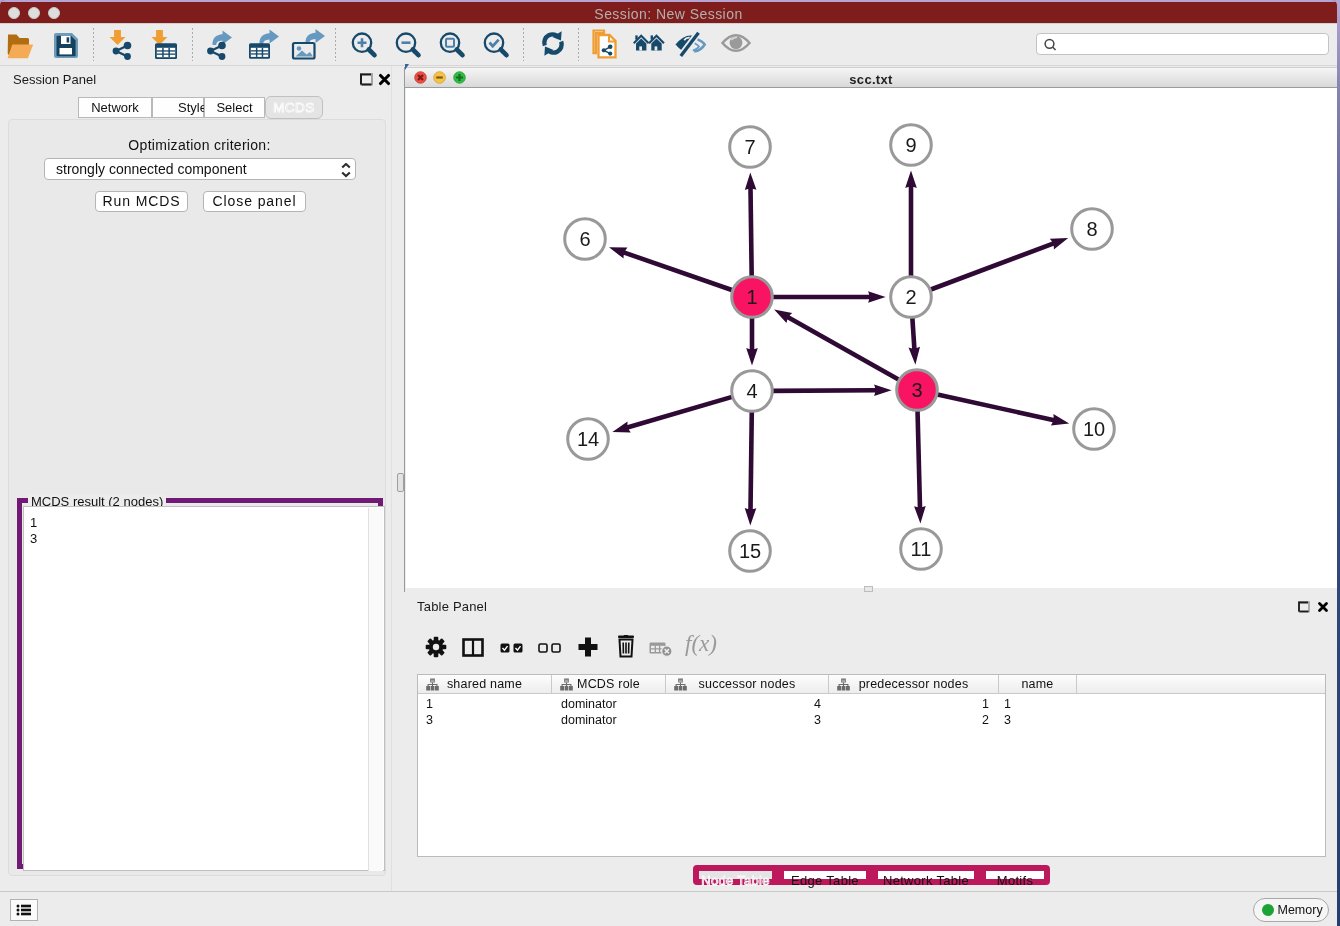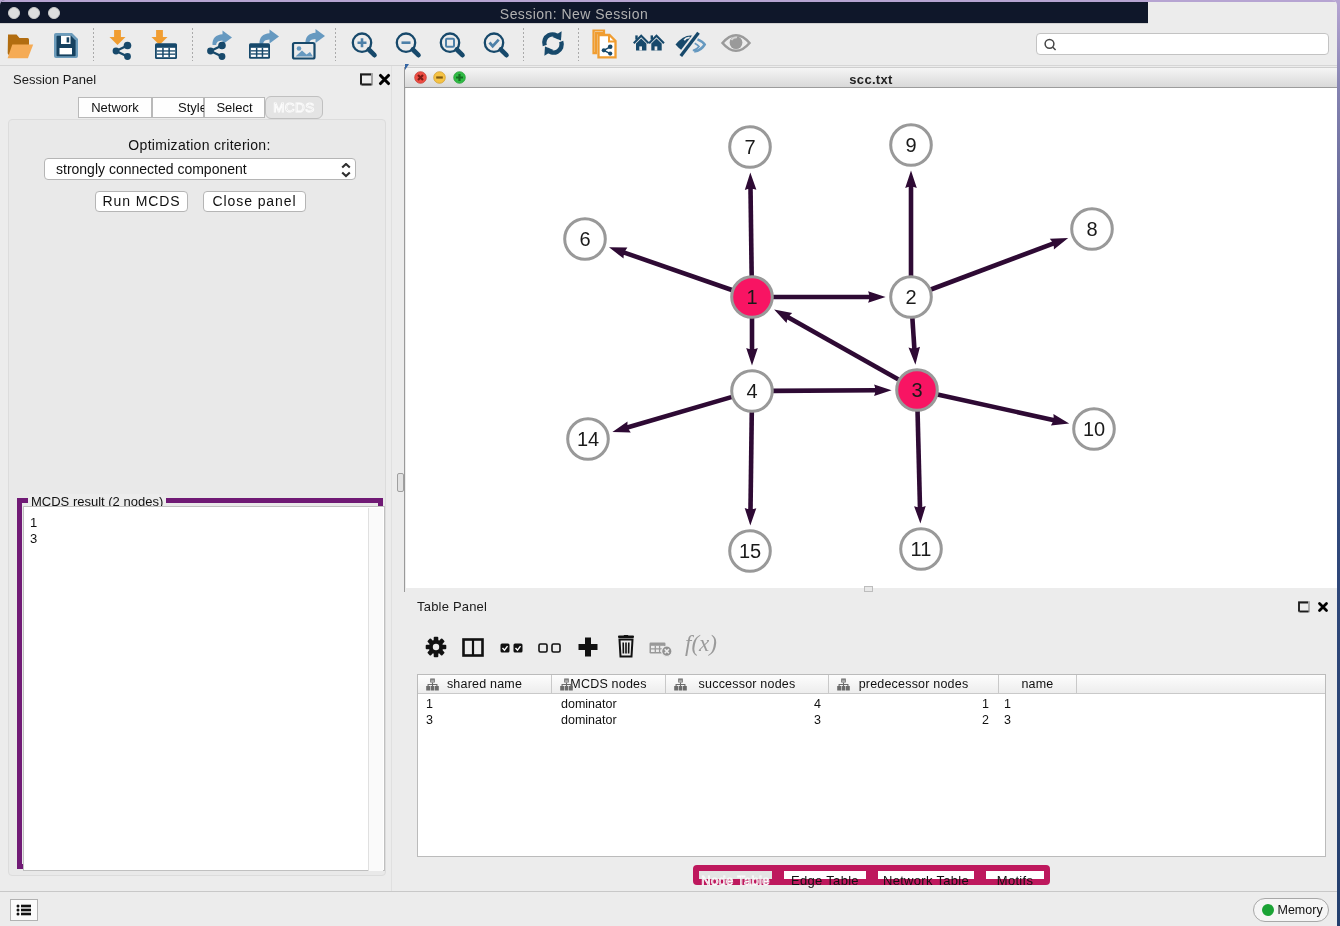--- a/index.html
+++ b/index.html
@@ -1,19 +1,19 @@
 <!DOCTYPE html>
 <html><head>
 <meta charset="utf-8">
 <style>
 * { margin:0; padding:0; box-sizing:border-box; }
 html,body { width:1340px; height:926px; overflow:hidden; }
 body { background:linear-gradient(180deg, #b7a5d3 0px, #8583b1 90px, #4b5386 300px, #31497c 520px, #243f6e 926px); font-family:"Liberation Sans", sans-serif; }
 .window { position:absolute; left:0; top:0; width:1337px; height:926px; background:#ececec; border-radius:5px 5px 0 0; overflow:hidden; }
-.titlebar { position:absolute; left:0; top:0; width:1148px; height:24px; background:#0f172a; border-bottom:1px solid #d1d1d1; }
+.titlebar { position:absolute; left:0; top:0; width:1337px; height:24px; background:#7f1d1d; border-bottom:1px solid #d1d1d1; }
 .tl { position:absolute; top:7px; width:12px; height:12px; border-radius:50%; background:#dedede; border:1px solid #c9c9c9; }
 .title-text { position:absolute; width:100%; text-align:center; top:6px; font-size:14px; letter-spacing:0.45px; color:#b0b0b0; }
 .toolbar { position:absolute; left:0; top:24px; width:1337px; height:42px; background:#ececec; border-bottom:1px solid #d6d6d6; }
 .tsep { position:absolute; top:4px; height:33px; width:1px; background-image:linear-gradient(#aaa 50%, transparent 50%); background-size:1px 4px; }
 .ticon { position:absolute; top:6px; }
 .searchbox { position:absolute; left:1036px; top:9px; width:293px; height:22px; background:#fff; border:1px solid #c3c3c3; border-radius:4px; }
 
 
 .cpanel { position:absolute; left:0; top:66px; width:391px; height:825px; background:#ececec; }
 .cp-title { position:absolute; left:13px; top:6px; font-size:13px; color:#1a1a1a; }
@@ -365,21 +365,21 @@
 <svg style="position:absolute;left:8px;top:3px" width="13" height="13" viewBox="0 0 13 13">
             <g fill="#6b6b6b">
               <rect x="4.2" y="0.5" width="4.6" height="4"></rect>
               <rect x="0.2" y="8" width="3.8" height="4.5"></rect>
               <rect x="4.6" y="8" width="3.8" height="4.5"></rect>
               <rect x="9" y="8" width="3.8" height="4.5"></rect>
             </g>
             <path d="M6.5 4.5 v2 M2.1 8 v-1.5 h8.8 v1.5 M6.5 6.5 v1.5" fill="none" stroke="#6b6b6b" stroke-width="1.1"></path>
             <path d="M5 2.2 h3 M5 3.4 h3" stroke="#fff" stroke-width="0.5"></path>
           </svg>
-<div class="th" style="left:134px;width:114px;">MCDS nodes</div>
+<div class="th" style="left:134px;width:114px;">MCDS role</div>
 <svg style="position:absolute;left:142px;top:3px" width="13" height="13" viewBox="0 0 13 13">
             <g fill="#6b6b6b">
               <rect x="4.2" y="0.5" width="4.6" height="4"></rect>
               <rect x="0.2" y="8" width="3.8" height="4.5"></rect>
               <rect x="4.6" y="8" width="3.8" height="4.5"></rect>
               <rect x="9" y="8" width="3.8" height="4.5"></rect>
             </g>
             <path d="M6.5 4.5 v2 M2.1 8 v-1.5 h8.8 v1.5 M6.5 6.5 v1.5" fill="none" stroke="#6b6b6b" stroke-width="1.1"></path>
             <path d="M5 2.2 h3 M5 3.4 h3" stroke="#fff" stroke-width="0.5"></path>
           </svg>

